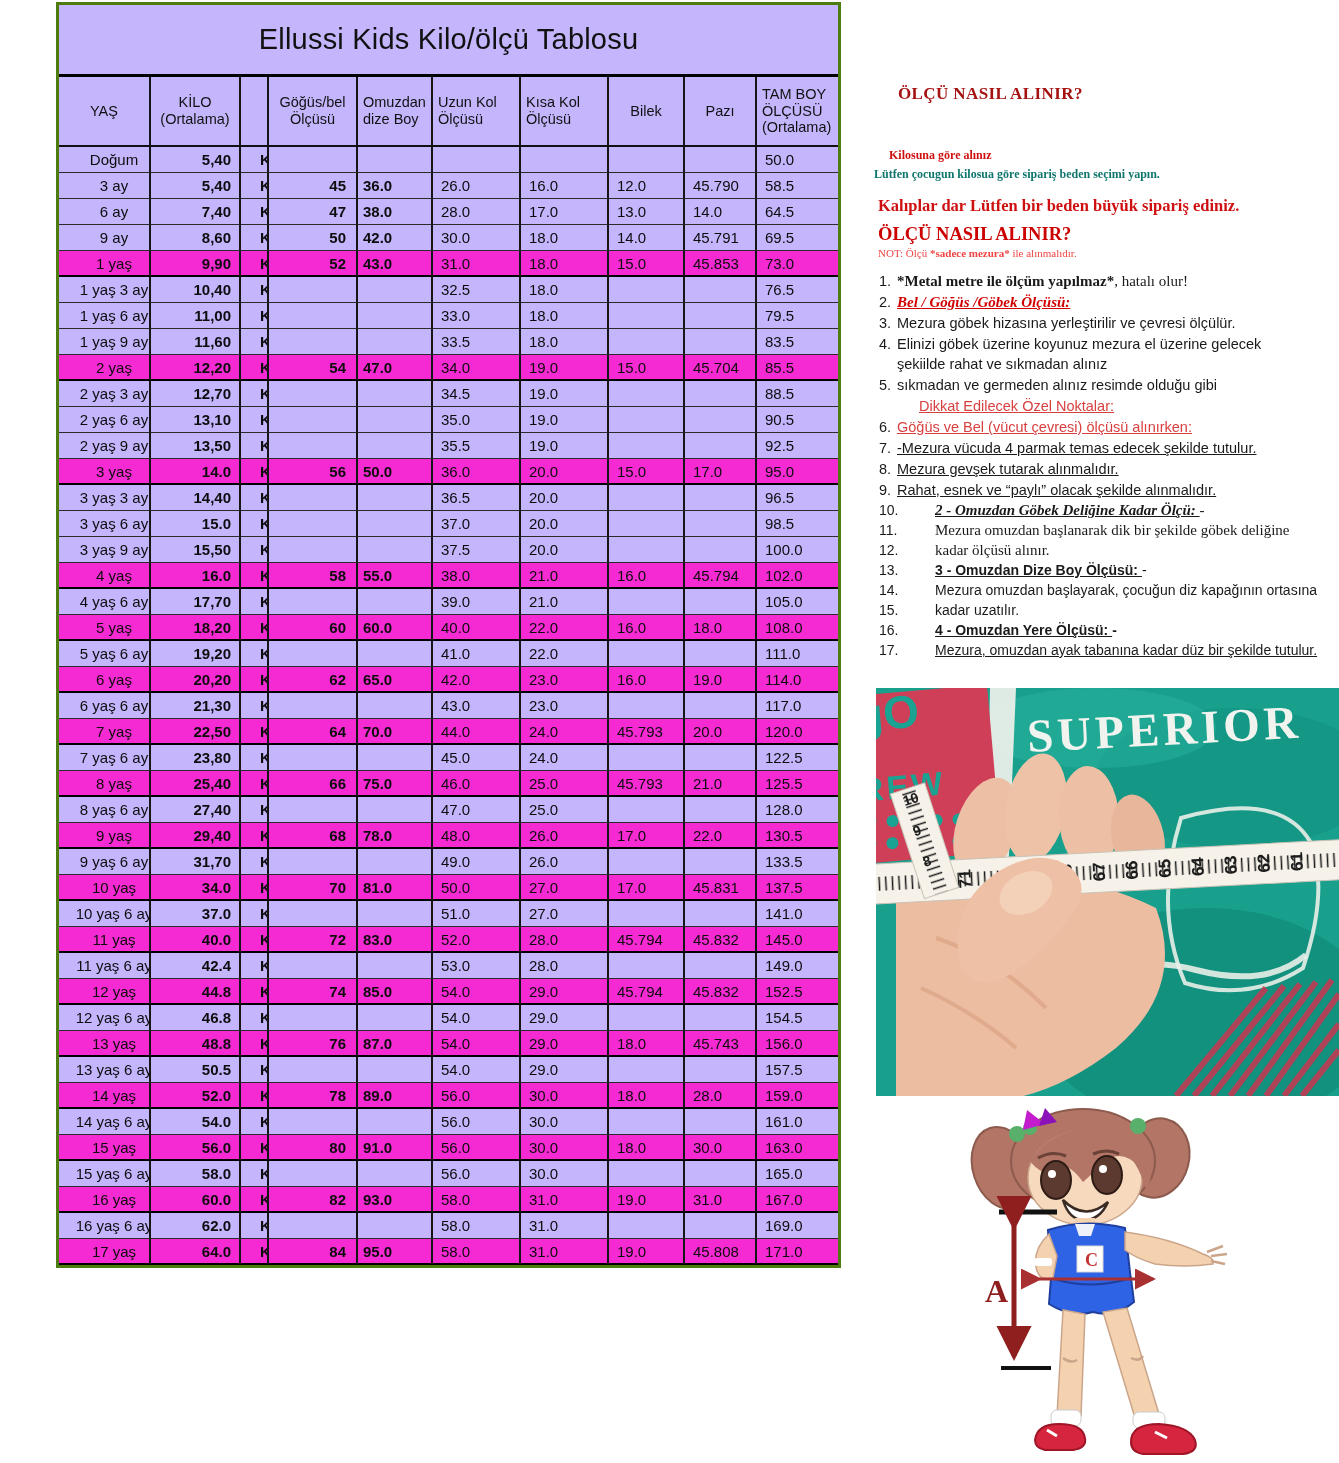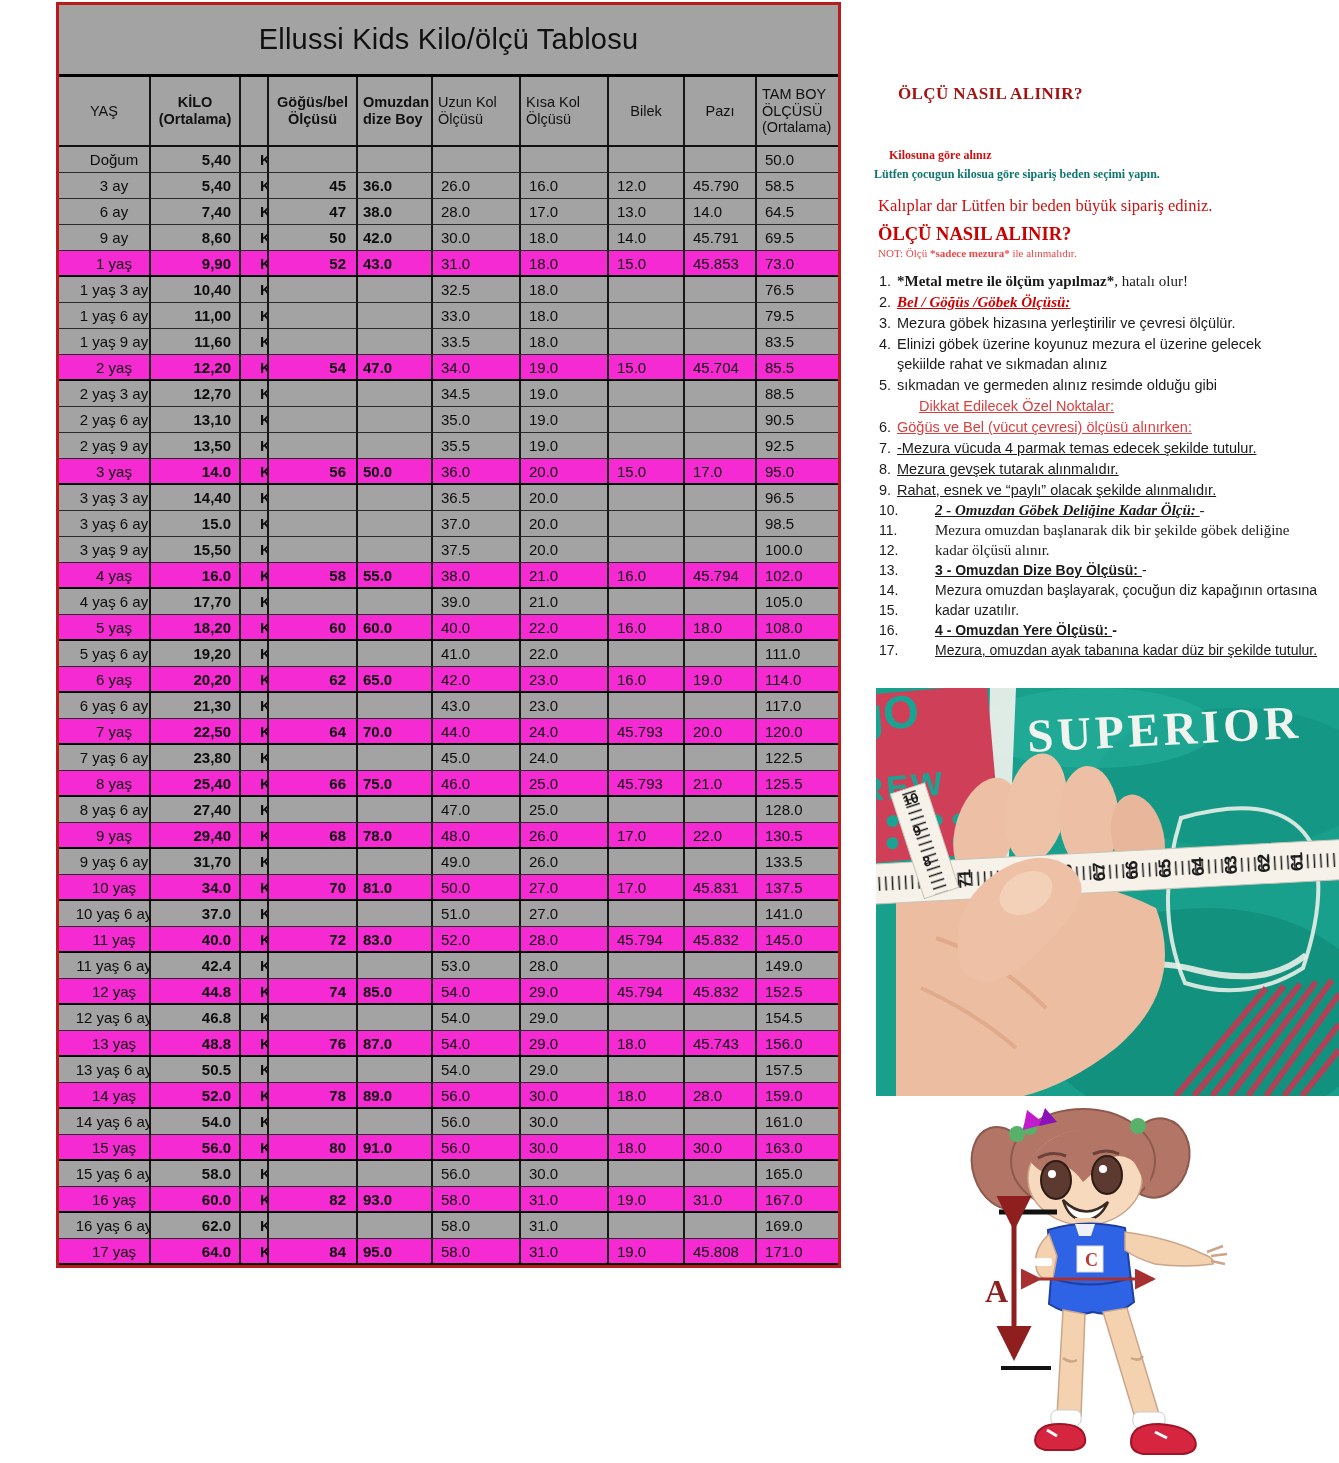--- a/index.html
+++ b/index.html
@@ -1,47 +1,47 @@
 <!DOCTYPE html>
 <html><head>
 <meta charset="utf-8">
 <style>
   * { margin:0; padding:0; box-sizing:border-box; }
   html,body { width:1339px; height:1463px; background:#fff; font-family:"Liberation Sans", sans-serif; overflow:hidden; position:relative; }
 
   
-  .size-table { position:absolute; left:56px; top:2px; width:785px; border:3px solid #b91c1c; background:#a3a3a3; }
+  .size-table { position:absolute; left:56px; top:2px; width:785px; border:3px solid #4d7c0f; background:#c4b5fd; }
   .t-title { height:72px; border-bottom:3px solid #000; display:flex; align-items:center; justify-content:center;
              font-size:29px; color:#111; letter-spacing:.2px; }
   .t-head { display:grid; grid-template-columns:92px 90px 28px 89px 75px 88px 88px 76px 72px 81px; height:70px; border-bottom:2px solid #111; }
   .th { border-right:2px solid #161616; font-size:14.5px; color:#111; display:flex; align-items:center; justify-content:center;
         text-align:center; white-space:pre-line; line-height:1.15; padding:1px 2px; }
   .th:last-child { border-right:none; }
-  .th:nth-child(2), .th:nth-child(4), .th:nth-child(5) { font-weight:bold; }
+  .th:nth-child(2), .th:nth-child(4), .th:nth-child(5) { font-weight:normal; }
   .th:nth-child(5), .th:nth-child(6), .th:nth-child(7), .th:nth-child(10) { justify-content:flex-start; text-align:left; padding-left:5px; }
   .t-body .tr { display:grid; grid-template-columns:92px 90px 28px 89px 75px 88px 88px 76px 72px 81px; height:26px; }
   .td { border-right:2px solid #161616; border-bottom:1px solid #2b2b2b; font-size:15px; color:#0d0d0d;
         display:flex; align-items:center; overflow:hidden; white-space:nowrap; }
   .td:last-child { border-right:none; }
   .tr:last-child .td { border-bottom:none; }
   .td:nth-child(1) { justify-content:center;padding-left:20px; }
   .td:nth-child(2) { justify-content:flex-end; padding-right:8px; font-weight:bold; }
   .td:nth-child(3) { padding-left:19px; font-weight:bold; }
   .td:nth-child(4) { justify-content:flex-end; padding-right:10px; font-weight:bold; }
   .td:nth-child(5) { padding-left:5px; font-weight:bold; }
   .td:nth-child(6), .td:nth-child(7), .td:nth-child(8), .td:nth-child(9), .td:nth-child(10) { padding-left:8px; }
   .tr.pink .td { background:#f62ad2; border-bottom:2px solid #000; }
 
   
   .panel { position:absolute; left:5px; top:0; width:1339px; height:1463px; pointer-events:none; }
   .h-red1 { position:absolute; left:893px; top:84px; font-family:"Liberation Serif", serif; font-weight:bold;
             font-size:17px; color:#a51212; letter-spacing:.4px; }
   .l-kilosuna { position:absolute; left:884px; top:148px; font-family:"Liberation Serif", serif; font-weight:bold; font-size:12px; color:#cf1010; }
   .l-lutfen   { position:absolute; left:869px; top:167px; font-family:"Liberation Serif", serif; font-weight:bold; font-size:12px; color:#0f766e; }
-  .l-kaliplar { position:absolute; left:873px; top:196px; font-family:"Liberation Serif", serif; font-weight:normal; font-size:16.5px; color:#cf1010; }
+  .l-kaliplar { position:absolute; left:873px; top:196px; font-family:"Liberation Serif", serif; font-weight:bold; font-size:16.5px; color:#cf1010; }
   .h-red2 { position:absolute; left:873px; top:224px; font-family:"Liberation Serif", serif; font-weight:bold; font-size:18.5px; color:#cc0000; }
   .l-not { position:absolute; left:873px; top:247px; font-family:"Liberation Serif", serif; font-size:11px; color:#ef4444; }
   .l-not .b { font-weight:bold; }
 
   .inst-list { position:absolute; left:874px; top:271px; width:463px; font-size:14.5px; color:#1a1a1a; }
   .li { display:flex; line-height:20px; margin-bottom:1px; }
   .li .num { flex:0 0 18px; }
   .li .txt { flex:0 1 auto; max-width:388px; }
   .li.g2 { line-height:19px; font-size:14px; }
   .li.g2 .num { flex:0 0 56px; }

